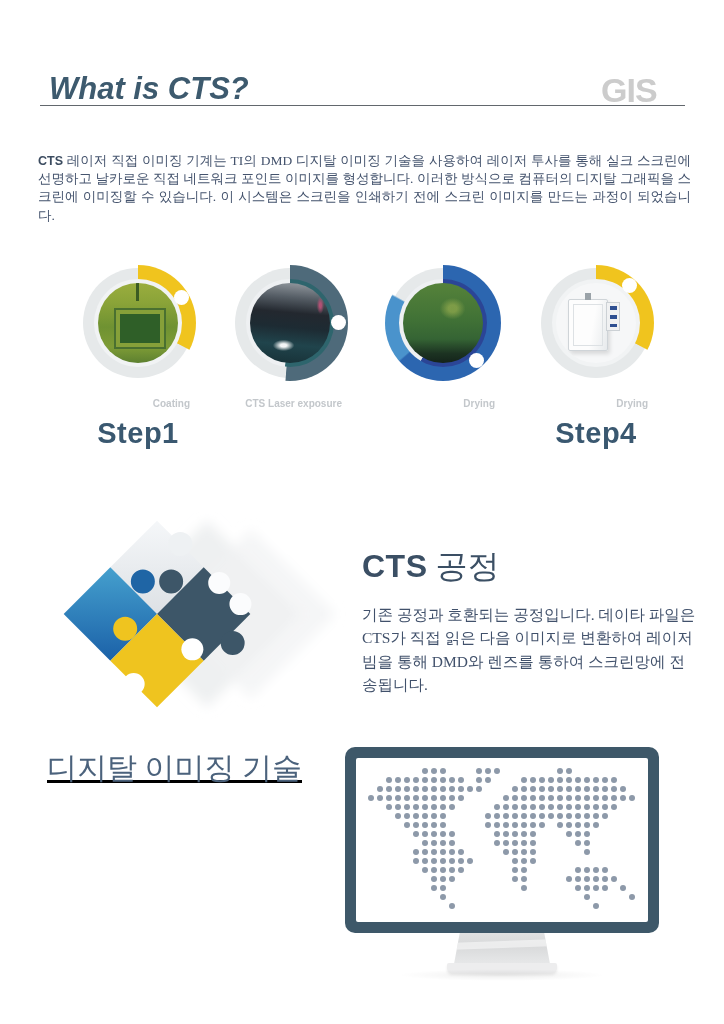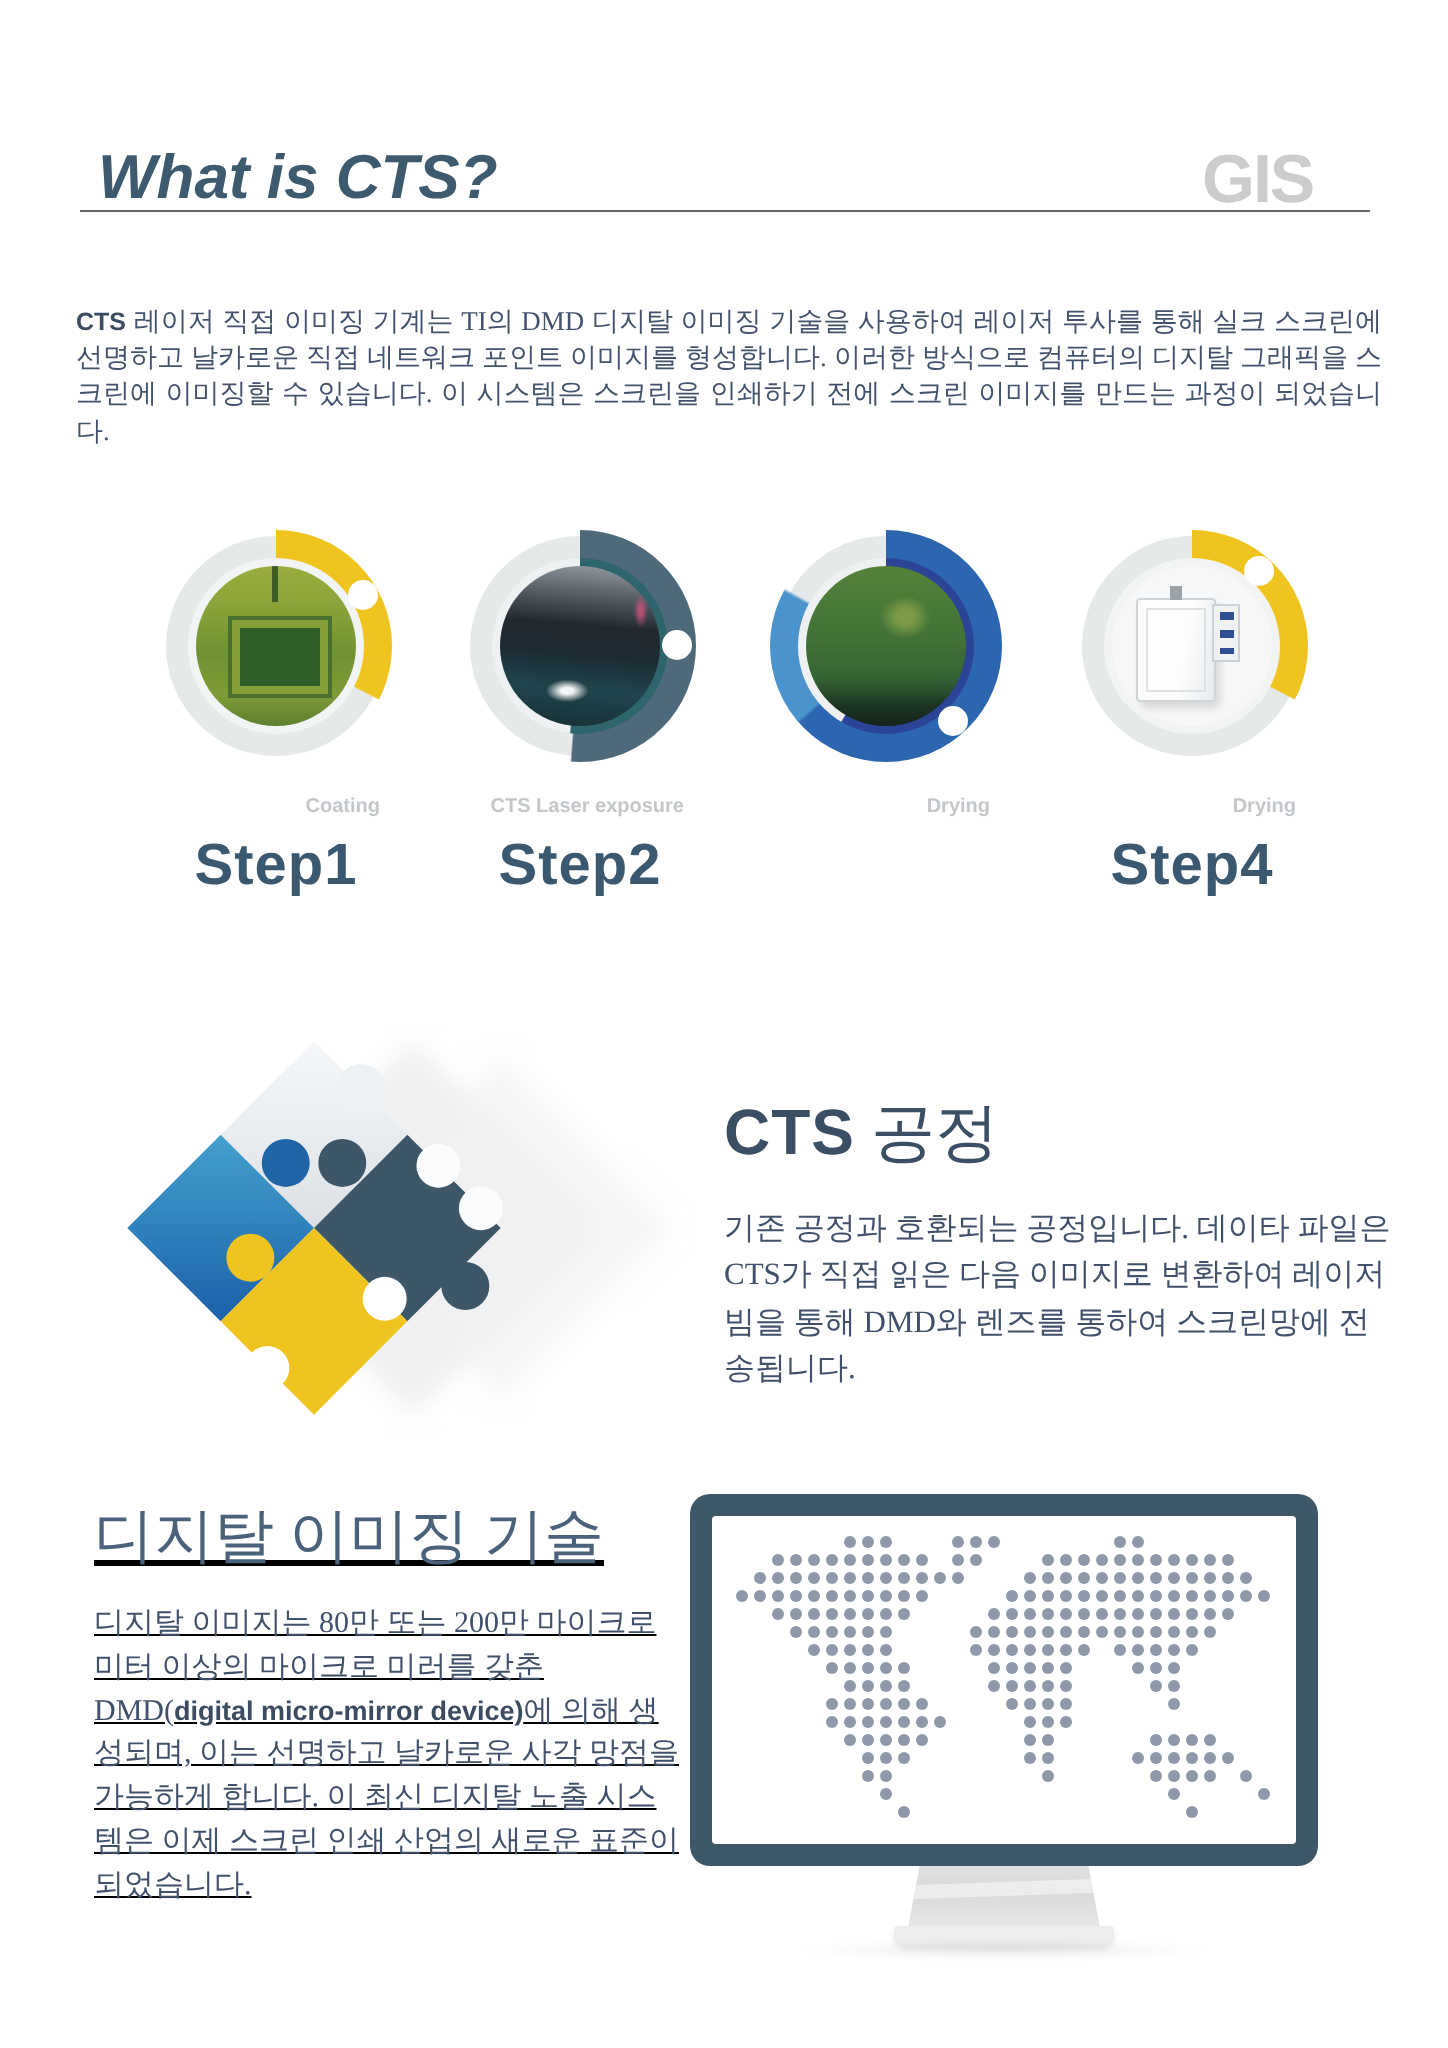--- a/index.html
+++ b/index.html
@@ -140,21 +140,20 @@
 
 <div class="step step-2">
   <div class="disc">
     <div class="gring"></div>
     <div class="arc"></div>
     <div class="iring"></div>
     <div class="photo photo2"></div>
     <div class="dot"></div>
   </div>
   <div class="caption">CTS Laser exposure</div>
-  <div class="step-label">Step2</div>
 </div>
 
 <div class="step step-3">
   <div class="disc">
     <div class="gring"></div>
     <div class="arc"></div>
     <div class="iring"></div>
     <div class="photo photo3"></div>
     <div class="dot"></div>
   </div>
@@ -216,21 +215,20 @@
   </g>
 </svg>
 
 <section class="process">
   <h2><span class="en">CTS</span><span class="ko"> 공정</span></h2>
   <p>기존 공정과 호환되는 공정입니다. 데이타 파일은 CTS가 직접 읽은 다음 이미지로 변환하여 레이저 빔을 통해 DMD와 렌즈를 통하여 스크린망에 전송됩니다.</p>
 </section>
 
 <section class="digital">
   <h2>디지탈 이미징 기술</h2>
-  <p><span>디지탈 이미지는 80만 또는 200만 마이크로미터 이상의 마이크로 미러를 갖춘 DMD(</span><b>digital micro-mirror device)</b><span>에 의해  생성되며, 이는 선명하고 날카로운 사각 망점을 가능하게 합니다.  이 최신 디지탈 노출 시스템은 이제 스크린 인쇄 산업의 새로운 표준이 되었습니다.</span></p>
 </section>
 
 <div class="monitor">
   <div class="screen">
     <div class="map">
         <s style="left: 54px; top: 0px;"></s>
         <s style="left: 63px; top: 0px;"></s>
         <s style="left: 72px; top: 0px;"></s>
         <s style="left: 108px; top: 0px;"></s>
         <s style="left: 117px; top: 0px;"></s>

